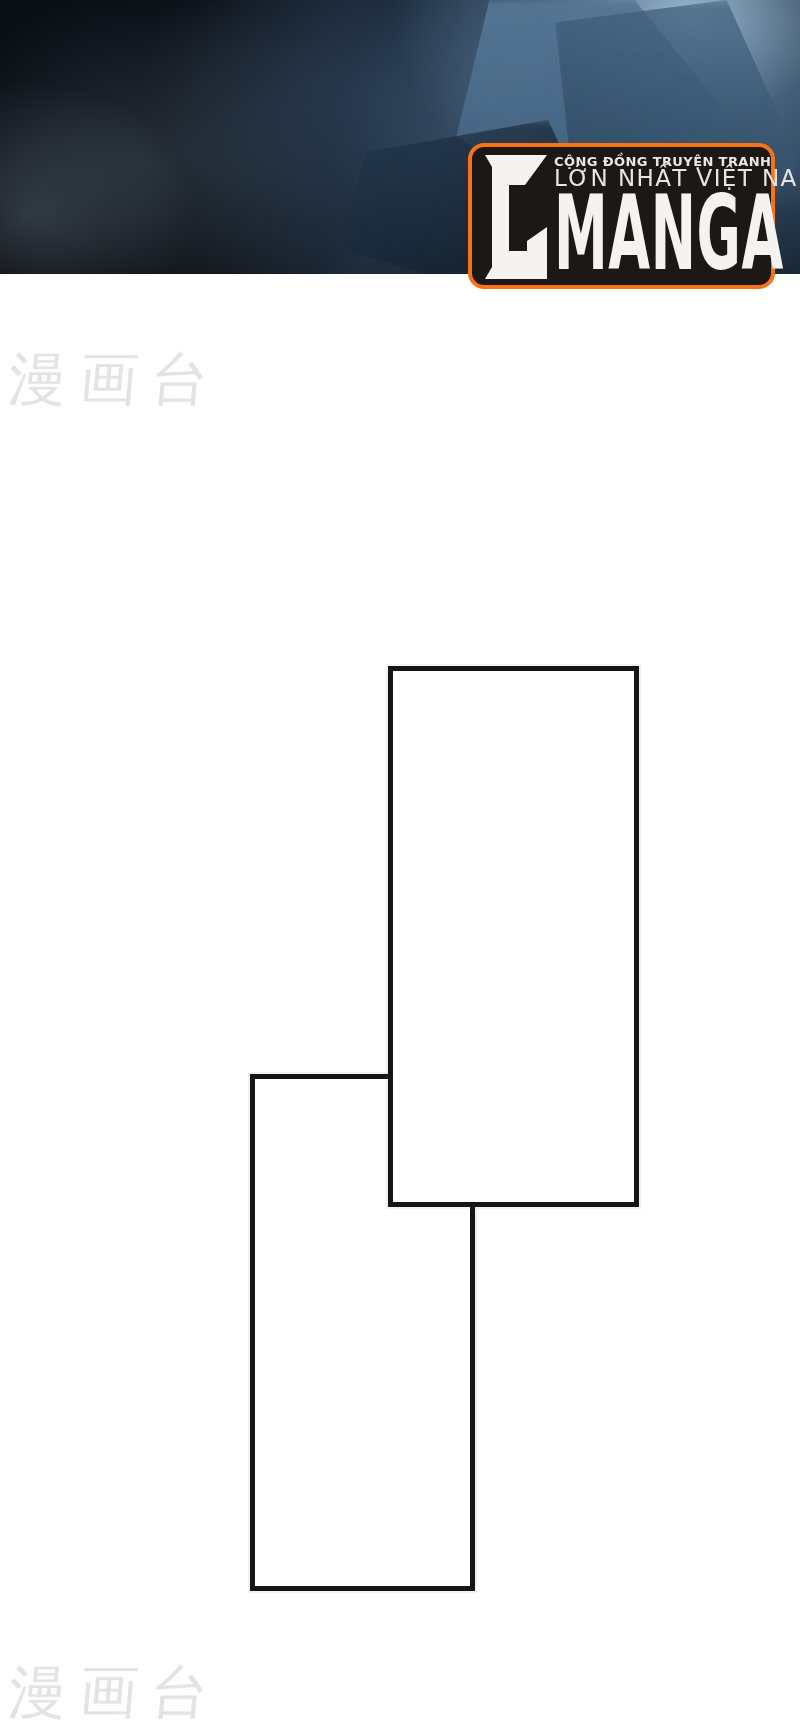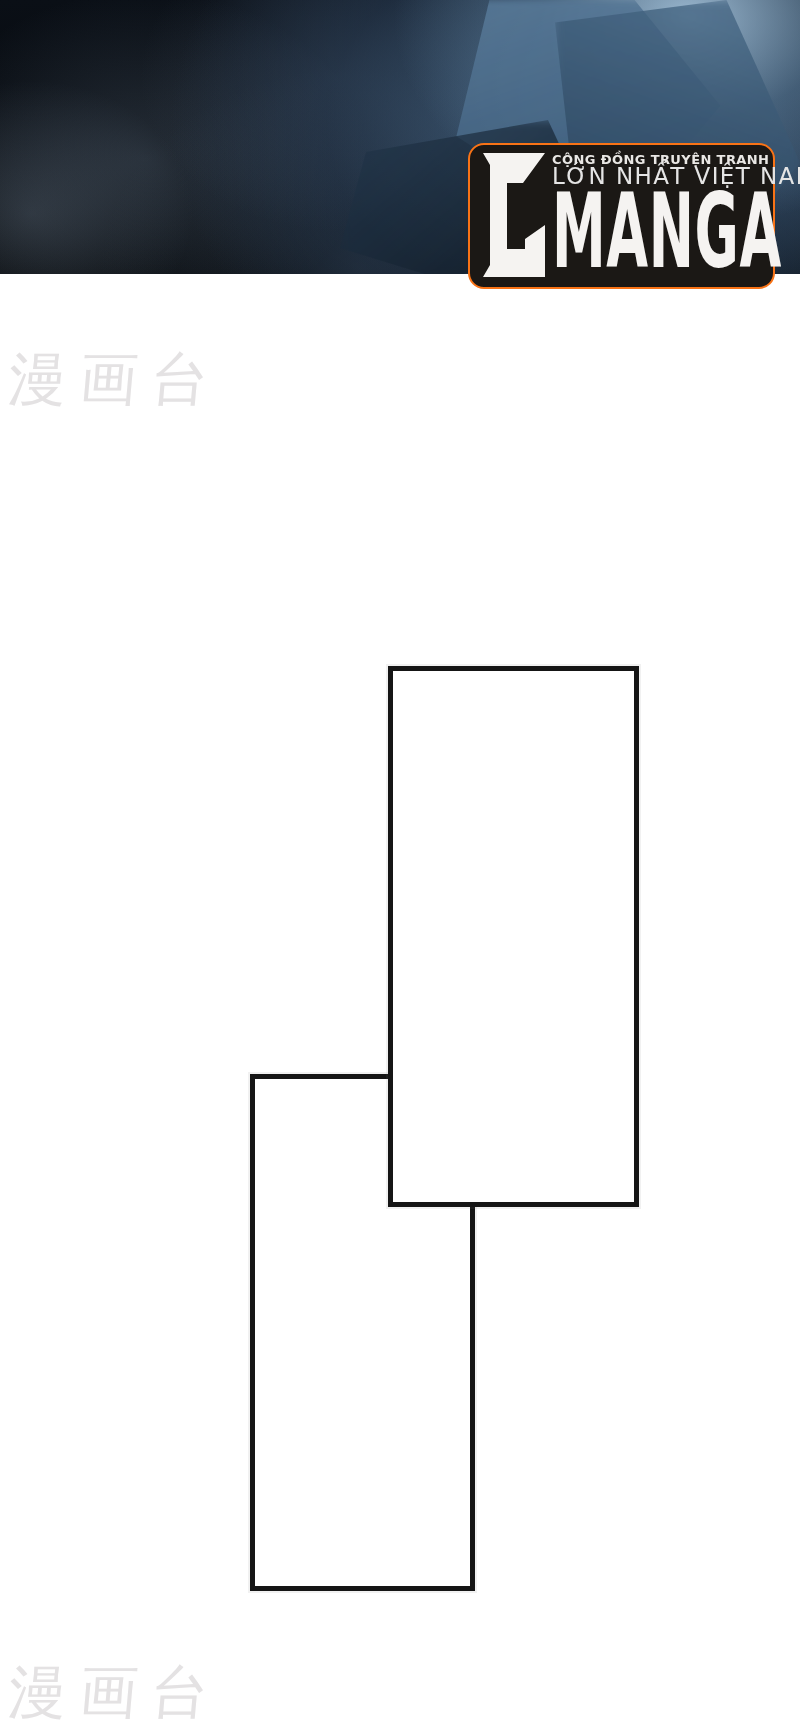--- a/index.html
+++ b/index.html
@@ -32,21 +32,21 @@
     clip-path:polygon(0 8%,70% 0,100% 58%,62% 100%,8% 70%);
     filter:blur(4px);opacity:.8;}
   .facet-3{left:340px;top:120px;width:260px;height:160px;
     background:linear-gradient(140deg,#24394e,#0c141d);
     clip-path:polygon(10% 20%,80% 0,100% 70%,40% 100%,0 80%);
     filter:blur(5px);opacity:.7;}
 
   
   .logo{
     position:absolute;left:468px;top:143px;width:307px;height:146px;
-    box-sizing:border-box;background:#1b1815;border:2px solid #f97316;
+    box-sizing:border-box;background:#1b1815;border:4px solid #f97316;
     border-radius:16px;z-index:5;
   }
   .logo .monogram{position:absolute;left:13px;top:8px;}
   .logo .text-col{position:absolute;left:82px;top:7px;width:215px;color:#f2f0ee;}
   .tag1{font-size:13px;font-weight:bold;letter-spacing:0.4px;line-height:15px;white-space:nowrap;color:#e9e7e4;}
   .tag2{font-size:23px;font-weight:normal;letter-spacing:1.4px;line-height:19px;white-space:nowrap;color:#e5e5e5;}
   .brand{
     position:absolute;left:0px;top:37px;height:84px;width:400px;
     font-size:104px;line-height:84px;font-weight:800;letter-spacing:1px;
     color:#f5f3f1;white-space:nowrap;

